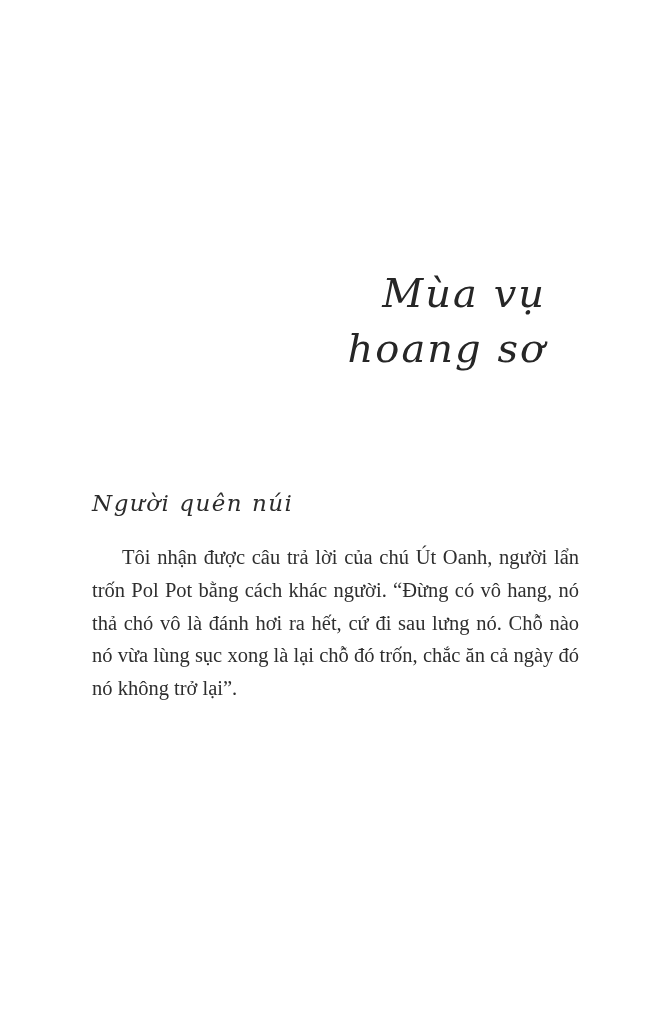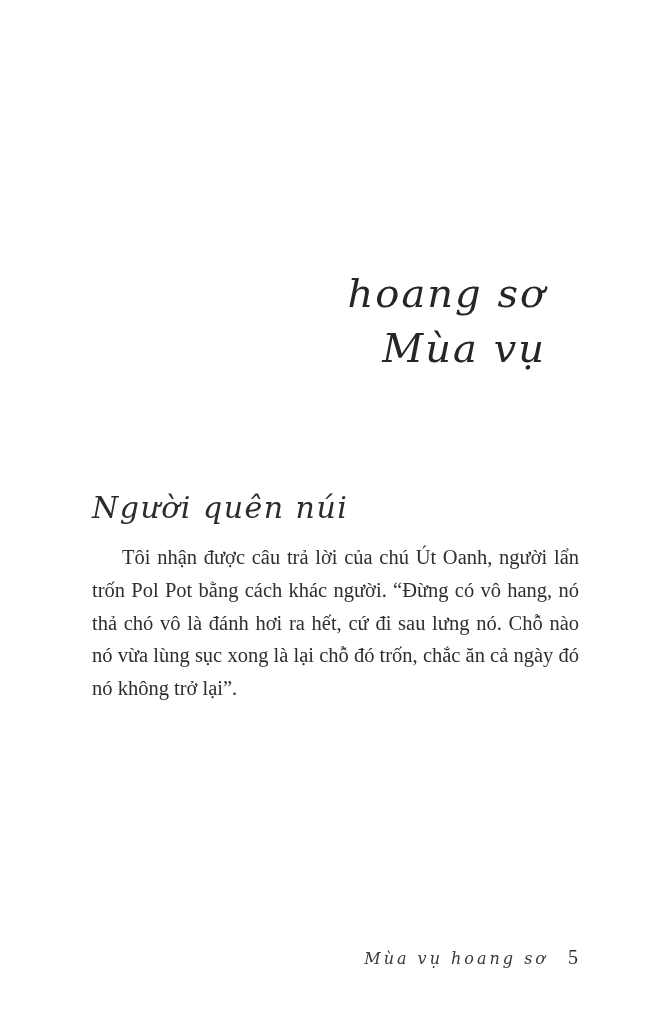--- a/index.html
+++ b/index.html
@@ -33,21 +33,21 @@
     line-height: 1.38;
     color: #262626;
     letter-spacing: 2px;
   }
   .chapter-heading {
     position: absolute;
     top: 490px;
     left: 92px;
     font-family: "DejaVu Serif", serif;
     font-style: italic;
-    font-size: 30px;
+    font-size: 23px;
     letter-spacing: 1.5px;
     color: #2b2b2b;
   }
   .body-text {
     position: absolute;
     top: 541px;
     left: 92px;
     width: 487px;
     font-size: 20.5px;
     line-height: 1.6;
@@ -82,28 +82,24 @@
     margin-left: 16px;
     vertical-align: baseline;
   }
 </style>
 </head>
 <body>
 
 <div class="page">
 
   <div class="book-title">
+    <div>Mùa vụ</div>
     <div>hoang sơ</div>
-    <div>Mùa vụ</div>
   </div>
 
   <div class="chapter-heading">Người quên núi</div>
 
   <div class="body-text">
     <p class="indent">Tôi nhận được câu trả lời của chú Út Oanh, người lẩn trốn Pol Pot bằng cách khác người. “Đừng có vô hang, nó thả chó vô là đánh hơi ra hết, cứ đi sau lưng nó. Chỗ nào nó vừa lùng sục xong là lại chỗ đó trốn, chắc ăn cả ngày đó nó không trở lại”.</p>
   </div>
 
-  <div class="page-footer">
-    <span class="running-title">Mùa vụ hoang sơ</span>
-    <span class="page-number">5</span>
-  </div>
 
 </div>
 
 </body></html>

